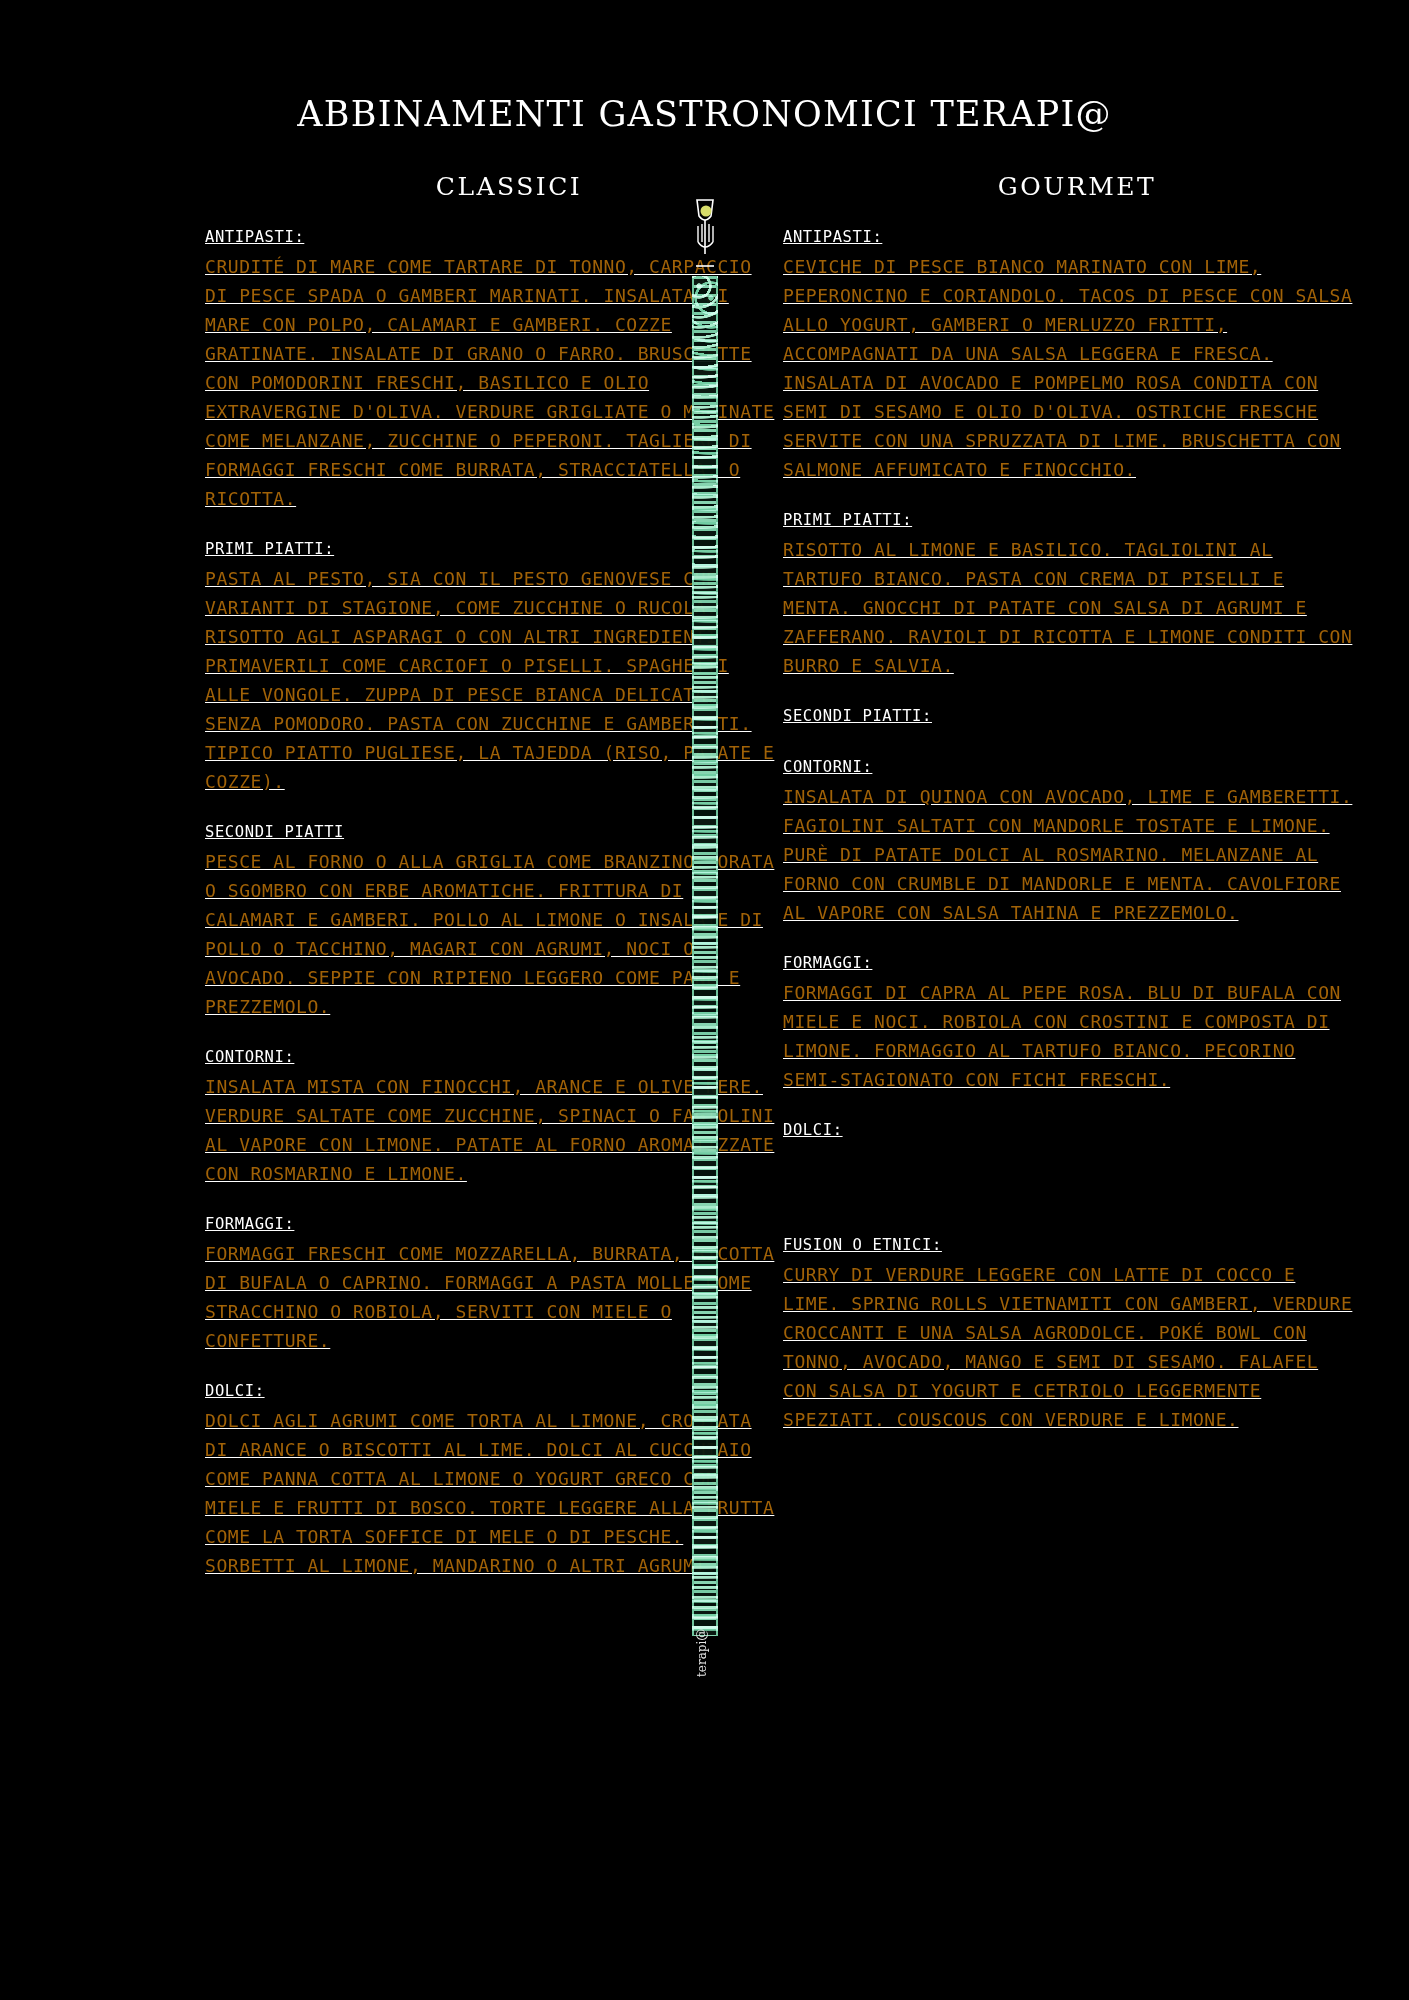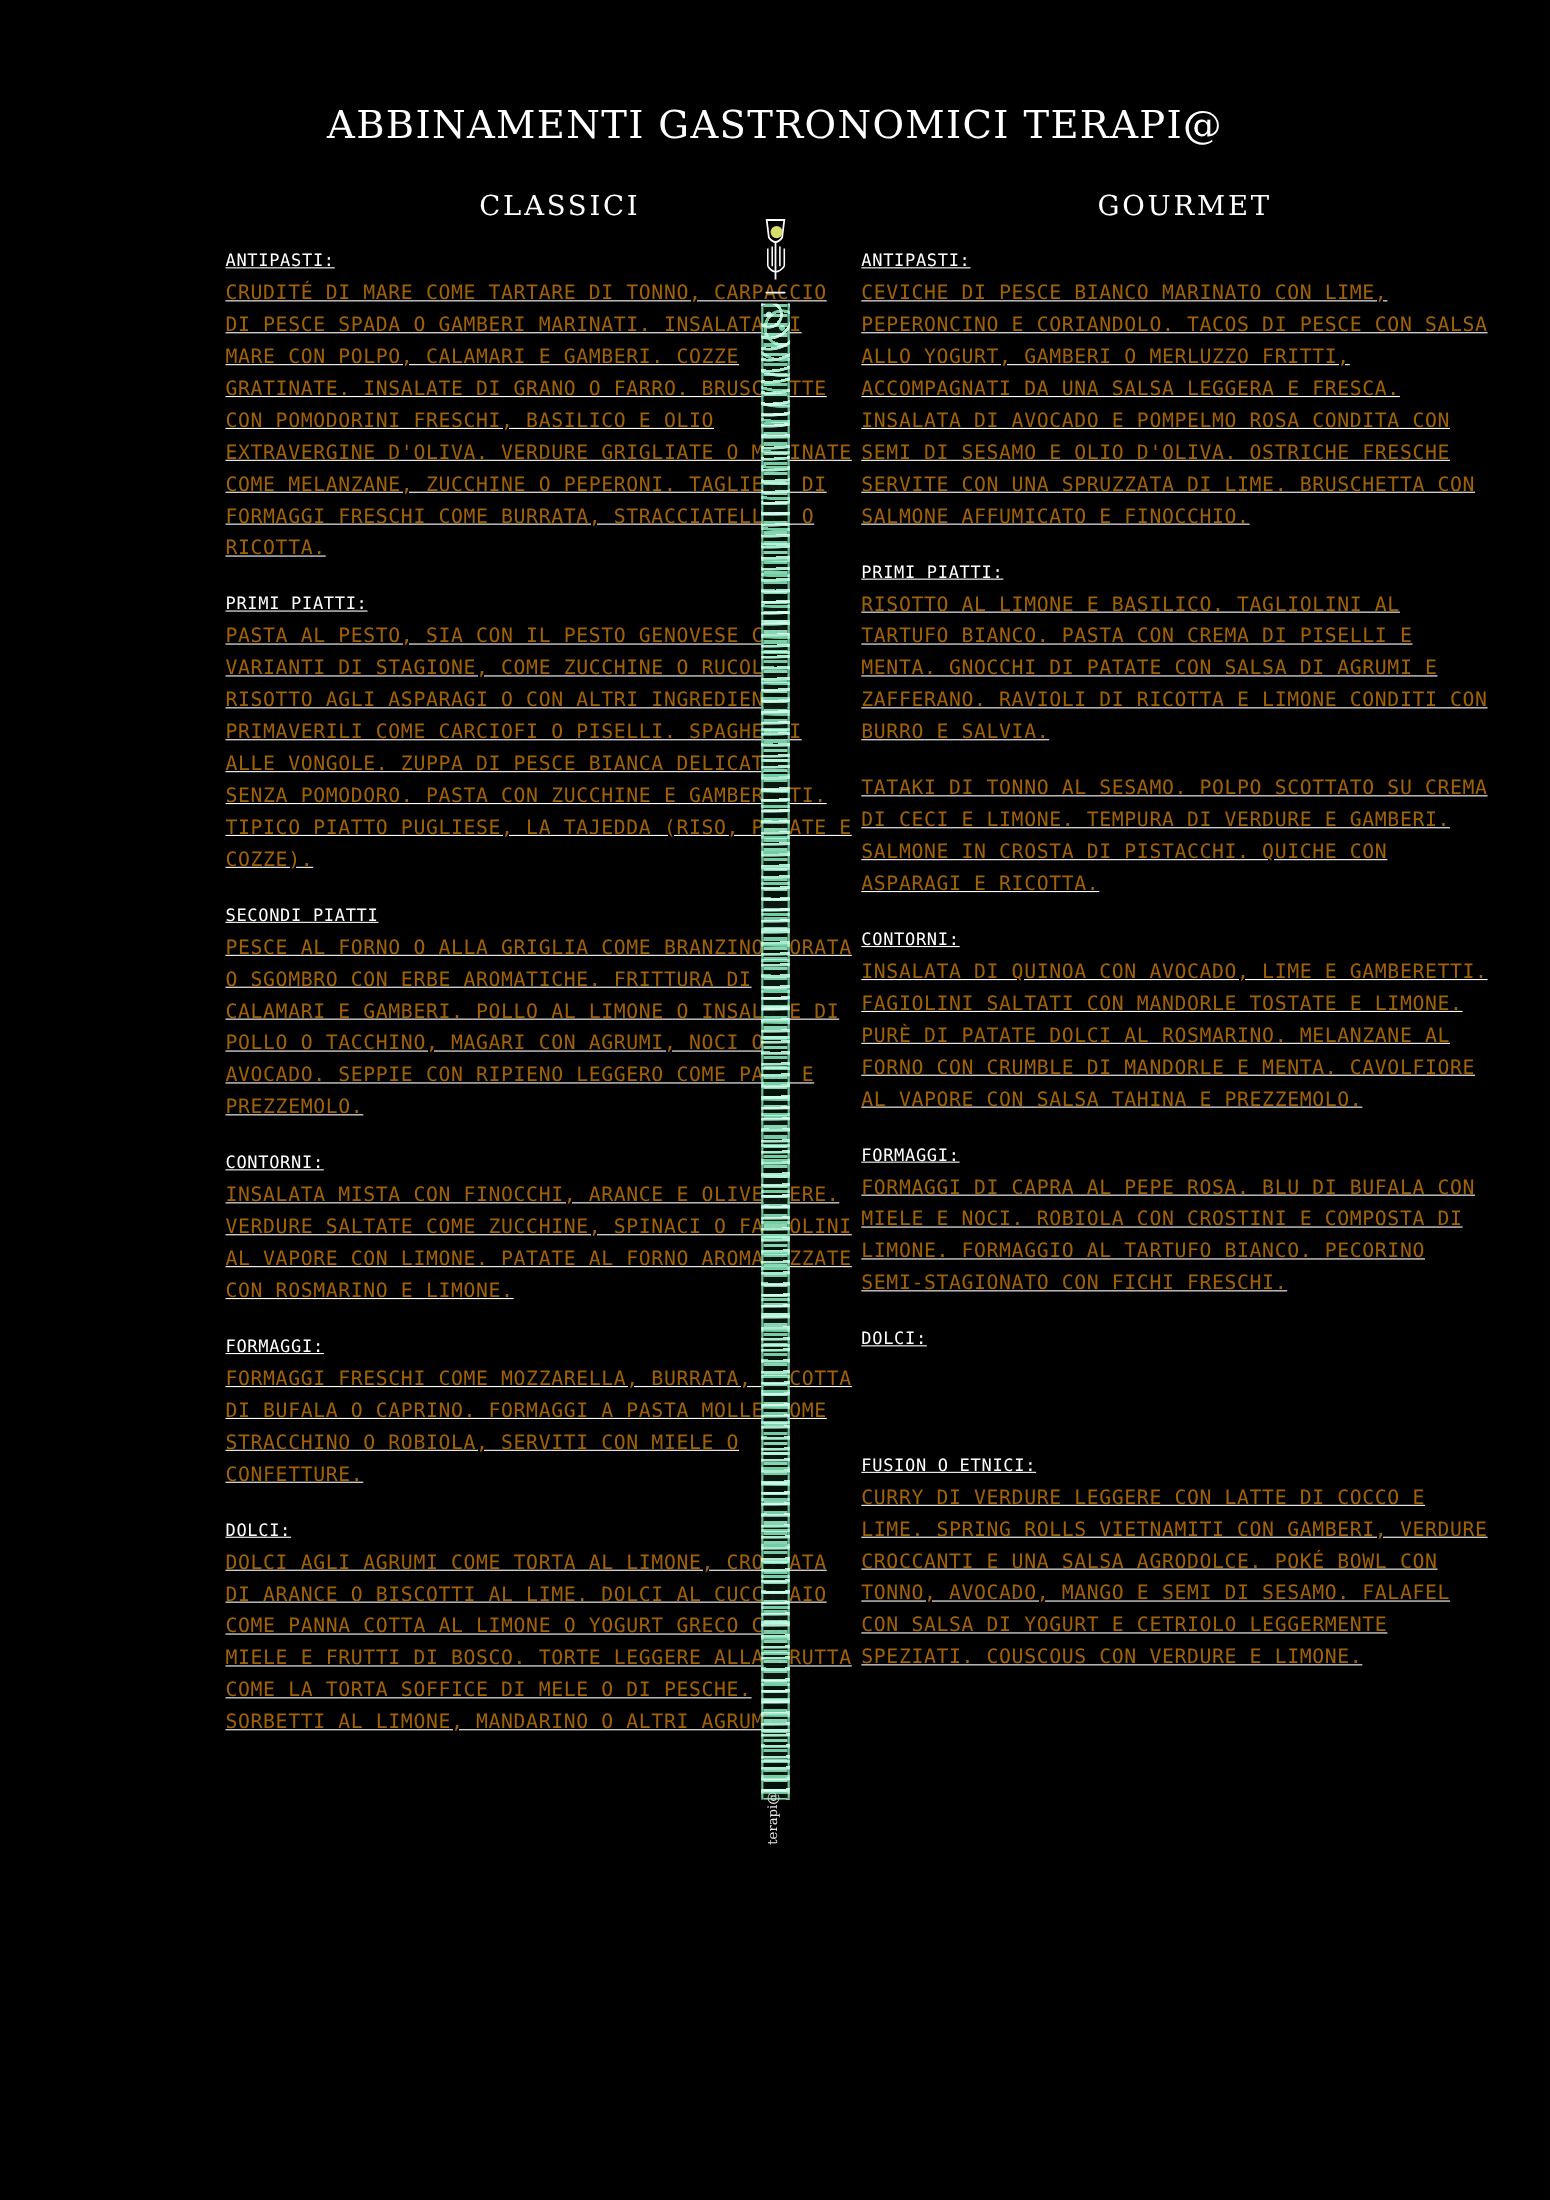--- a/index.html
+++ b/index.html
@@ -214,21 +214,21 @@
         <div class="section-head">ANTIPASTI:</div>
         <div class="section-body">CEVICHE DI PESCE BIANCO MARINATO CON LIME, PEPERONCINO E CORIANDOLO. TACOS DI PESCE CON SALSA ALLO YOGURT, GAMBERI O MERLUZZO FRITTI, ACCOMPAGNATI DA UNA SALSA LEGGERA E FRESCA. INSALATA DI AVOCADO E POMPELMO ROSA  CONDITA CON SEMI DI SESAMO E OLIO D'OLIVA. OSTRICHE FRESCHE SERVITE CON UNA SPRUZZATA DI LIME. BRUSCHETTA CON SALMONE AFFUMICATO E FINOCCHIO.</div>
       </div>
 
       <div class="section">
         <div class="section-head">PRIMI PIATTI:</div>
         <div class="section-body">RISOTTO AL LIMONE E BASILICO. TAGLIOLINI AL TARTUFO BIANCO. PASTA CON CREMA DI PISELLI E MENTA. GNOCCHI DI PATATE CON SALSA DI AGRUMI E ZAFFERANO. RAVIOLI DI RICOTTA E LIMONE CONDITI CON BURRO E SALVIA.</div>
       </div>
 
       <div class="section">
-        <div class="section-body">TATAKI DI TONNO AL SESAMO. POLPO SCOTTATO SU CREMA DI CECI E LIMONE. TEMPURA DI VERDURE E GAMBERI. SALMONE IN CROSTA DI PISTACCHI. QUICHE CON ASPARAGI E RICOTTA.</div>
+        <div class="section-head">SECONDI PIATTI:</div>
       </div>
 
       <div class="section">
         <div class="section-head">CONTORNI:</div>
         <div class="section-body">INSALATA DI QUINOA CON AVOCADO, LIME E GAMBERETTI. FAGIOLINI SALTATI CON MANDORLE TOSTATE E LIMONE. PURÈ DI PATATE DOLCI AL ROSMARINO. MELANZANE AL FORNO CON CRUMBLE DI MANDORLE E MENTA. CAVOLFIORE AL VAPORE CON SALSA TAHINA E PREZZEMOLO.</div>
       </div>
 
       <div class="section">
         <div class="section-head">FORMAGGI:</div>
         <div class="section-body">FORMAGGI DI CAPRA AL PEPE ROSA. BLU DI BUFALA CON MIELE E NOCI. ROBIOLA CON CROSTINI E COMPOSTA DI LIMONE. FORMAGGIO AL TARTUFO BIANCO. PECORINO SEMI-STAGIONATO CON FICHI FRESCHI.</div>

